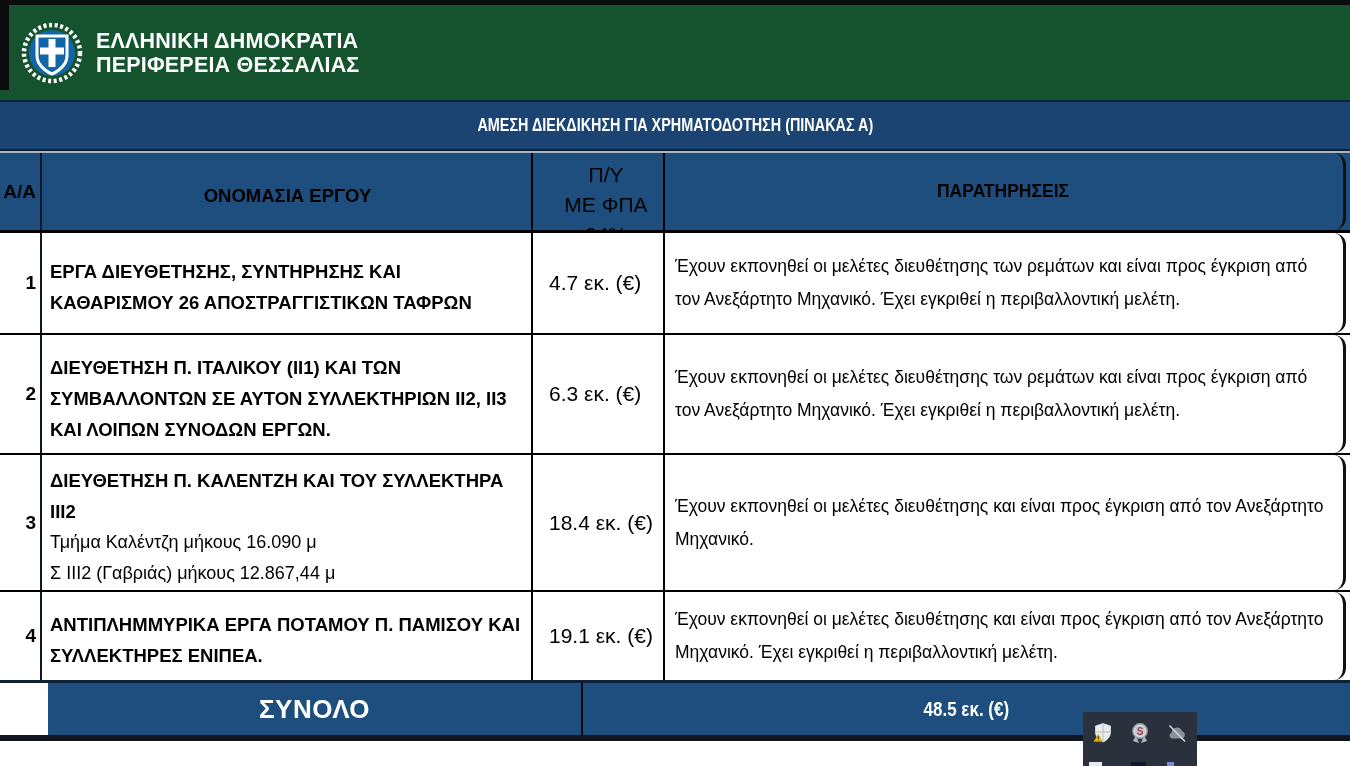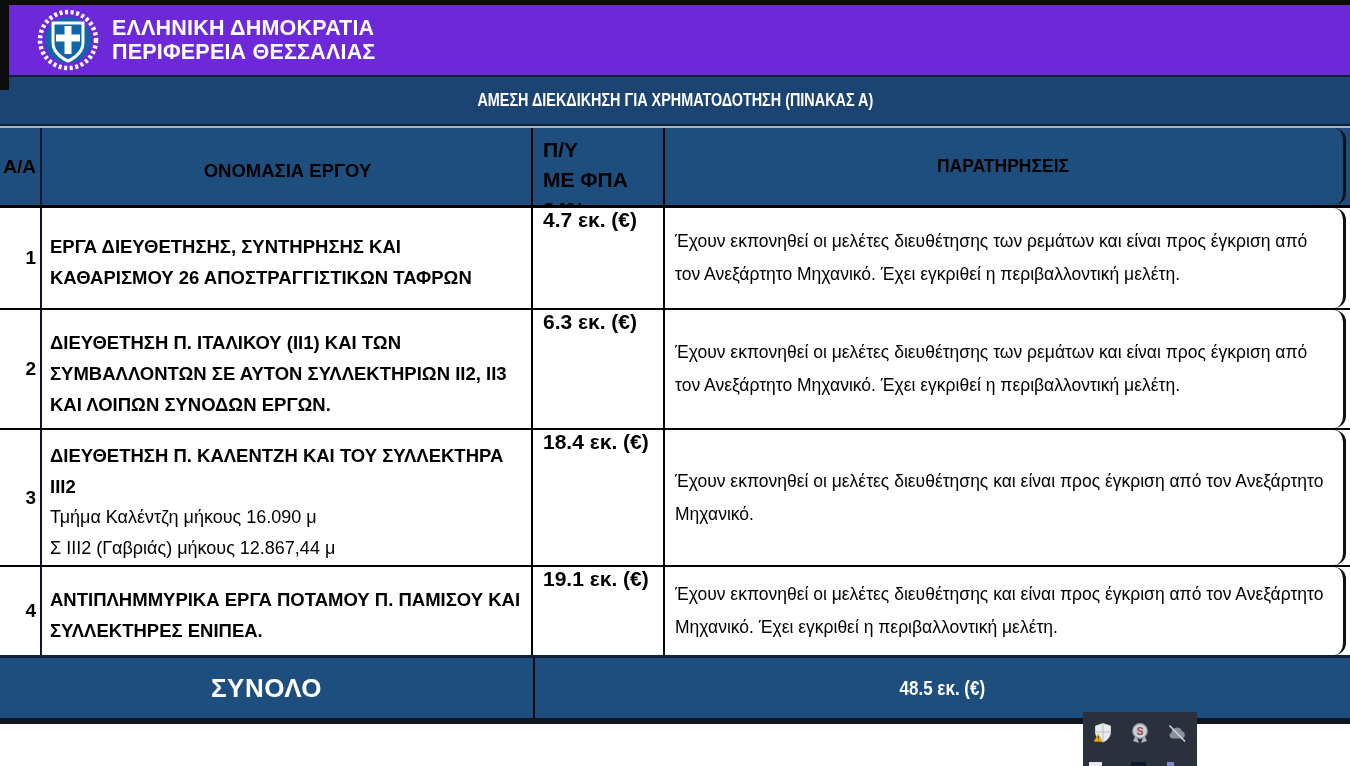--- a/index.html
+++ b/index.html
@@ -6,25 +6,25 @@
   .page{
     position:relative;
     width:1350px;height:766px;
     overflow:hidden;
     background:#ffffff;
     font-family:"Liberation Sans","DejaVu Sans",sans-serif;
   }
   
   .header-band{
     position:relative;
-    height:75px;
-    background:#6d28d9;
+    height:100px;
+    background:#14532d;
     border-top:5px solid #0b0c0e;
     box-sizing:border-box;
-    display:flex;align-items:center;padding-left:16px;
+    display:flex;align-items:center;
   }
   .edge-left{position:absolute;left:0;top:0;width:9px;height:85px;background:#0b0c0e;}
   .emblem{margin-left:20px;width:64px;height:66px;flex:0 0 auto;}
   .header-titles{margin-left:12px;color:#ffffff;font-weight:bold;font-size:21.5px;line-height:24px;letter-spacing:.2px;}
   
   .sep-dark{height:2px;background:#0d2238;}
   .sep-light{height:2px;background:#aab2ba;}
   
   .banner{
     background:#1C4473;color:#ffffff;font-weight:bold;
@@ -51,26 +51,26 @@
   .r1{height:102px;border-bottom:2px solid #000;}
   .r2{height:120px;border-bottom:2px solid #000;}
   .r3{height:137px;border-bottom:2px solid #000;}
   .r4{height:91px;border-bottom:3px solid #0d2238;}
   .trow .c-idx{display:flex;align-items:center;justify-content:flex-end;
     padding-right:4px;font-weight:bold;font-size:19px;color:#000;}
   .trow .c-name{display:flex;flex-direction:column;justify-content:center;
     padding:10px 6px 2px 8px;color:#000;font-size:18.5px;line-height:31px;}
   .trow .c-name .title{font-weight:bold;}
   .trow .c-name .detail{font-weight:normal;font-size:18px;}
-  .trow .c-budget{display:flex;padding-left:10px;
-    font-weight:bold;font-size:21px;color:#000;}
+  .trow .c-budget{display:flex;align-items:center;padding-left:16px;
+    font-weight:normal;font-size:21px;color:#000;}
   .trow .c-remarks{display:flex;align-items:center;padding:0 12px 0 10px;
     color:#000;font-size:17.5px;line-height:33px;border-radius:12px;}
   
-  .total-row{height:60px;background:#1E4E7E;color:#ffffff;display:flex;box-sizing:border-box;}
+  .total-row{height:52px;background:#1E4E7E;color:#ffffff;display:flex;box-sizing:border-box;margin-left:48px;}
   .total-label{width:533px;flex:0 0 533px;border-right:2px solid #0a0a0a;
     display:flex;align-items:center;justify-content:center;
     font-weight:bold;font-size:26px;letter-spacing:.5px;}
   .total-value{flex:1 1 auto;display:flex;align-items:center;justify-content:center;
     font-weight:bold;font-size:20px;}
   .total-value .squeeze{display:inline-block;transform:scaleX(.85);}
   .bottom-strip{height:6px;background:#10151f;}
   
   .tray{
     position:absolute;left:1083px;top:712px;width:114px;height:54px;

